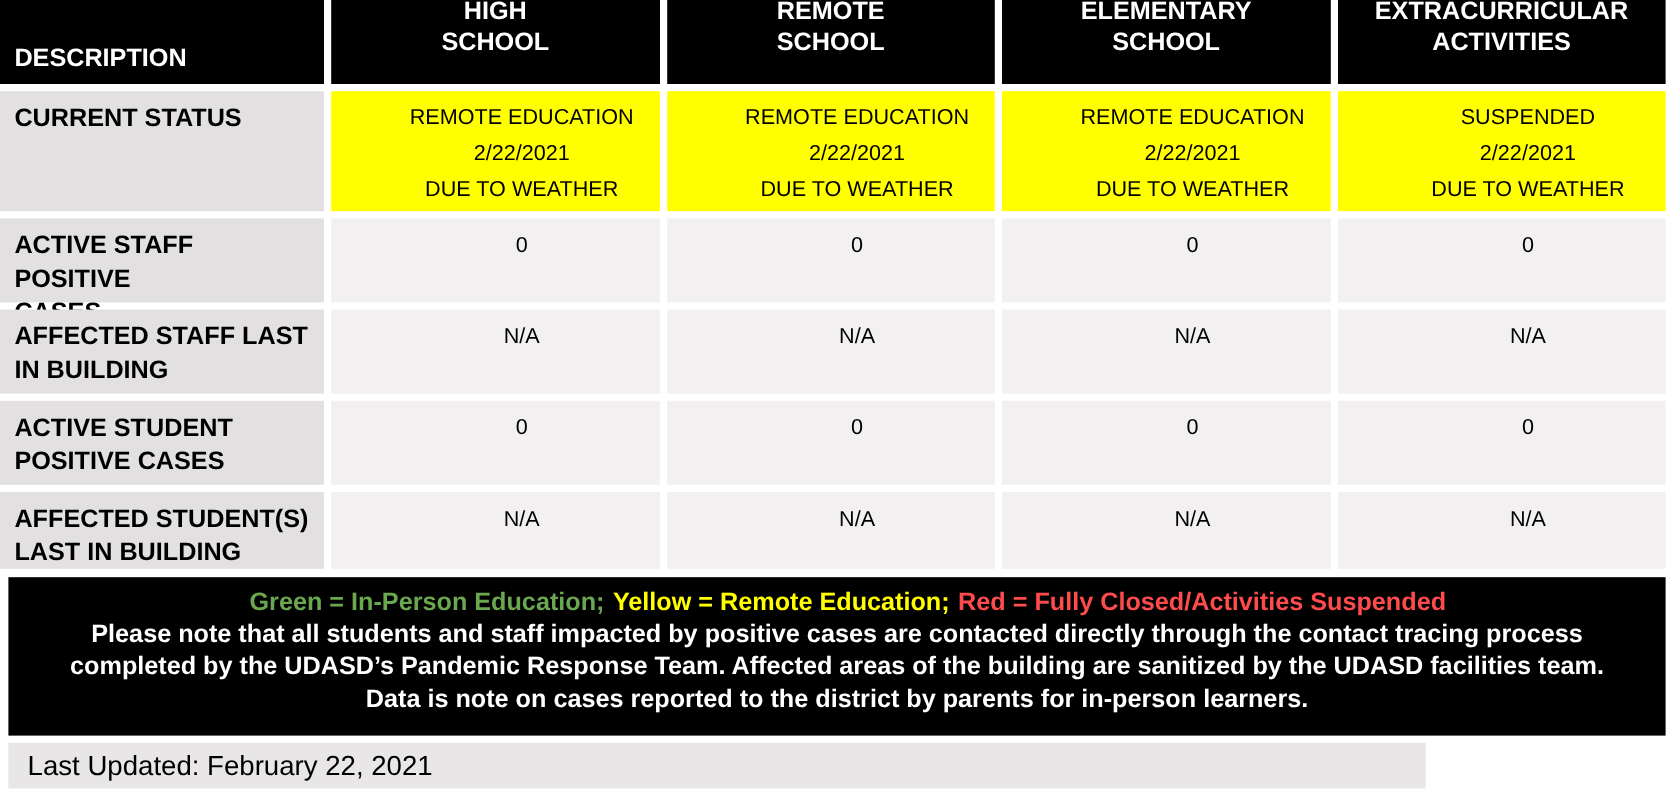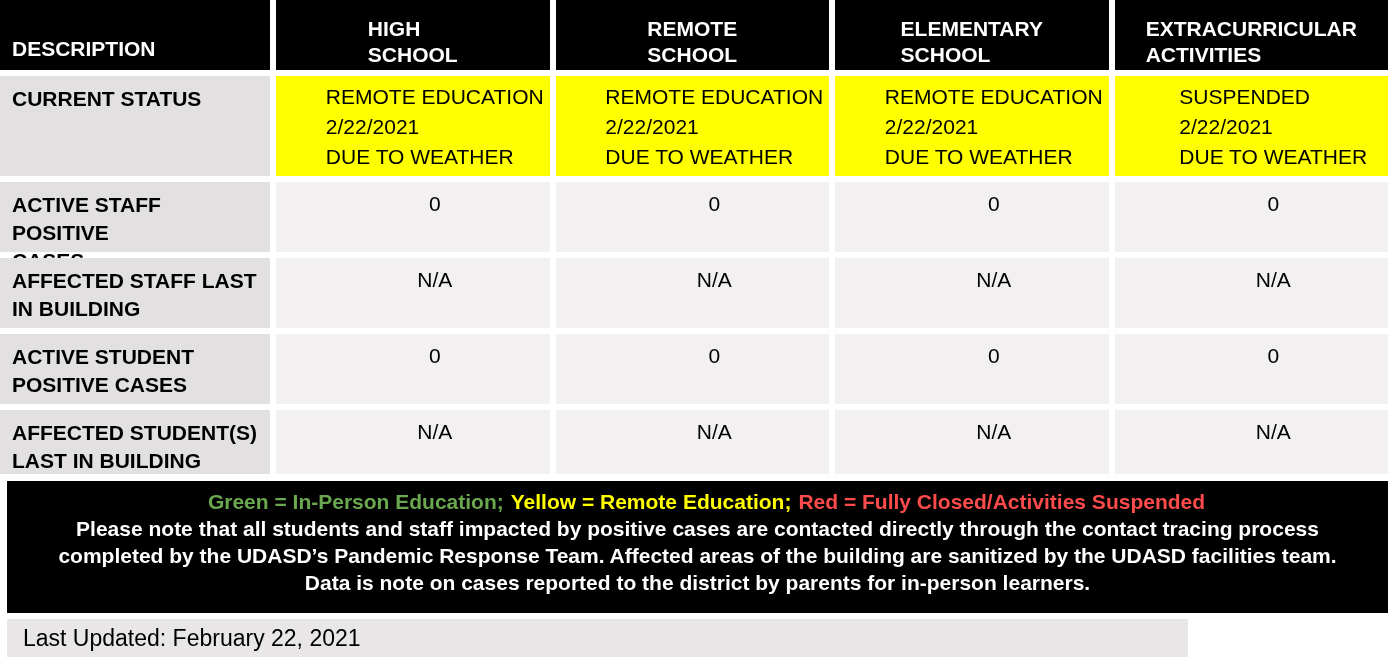--- a/index.html
+++ b/index.html
@@ -23,42 +23,44 @@
   .cell { white-space: pre-line; box-sizing: border-box; }
   .th {
     background: var(--header-bg, #000000);
     color: #ffffff;
     font-weight: bold;
     font-size: 21px;
     line-height: 26px;
     display: flex;
     align-items: flex-end;
     justify-content: center;
-    padding-bottom: 2px;
+    text-align: center;
+    padding-bottom: 21px;
   }
   .th.col-desc {
     justify-content: flex-start;
     text-align: left;
     padding-left: 12px;
     padding-bottom: 8px;
   }
   .rowlabel {
     background: var(--label-column-bg, #e2e0e0);
     font-weight: bold;
     font-size: 21px;
     line-height: 28px;
     padding: 9px 10px 0 12px;
   }
   .value {
     background: var(--value-cell-bg, #f2f0f0);
-    font-size: 21px;
+    font-size: 18px;
     line-height: 28px;
     display: flex;
     align-items: flex-start;
     justify-content: center;
+    text-align: center;
     padding-top: 8px;
     padding-left: 44px;
   }
   .value.status {
     background: var(--status-highlight, #ffff00);
     line-height: 30px;
     padding-top: 6px;
   }
   .footer {
     box-sizing: border-box;

